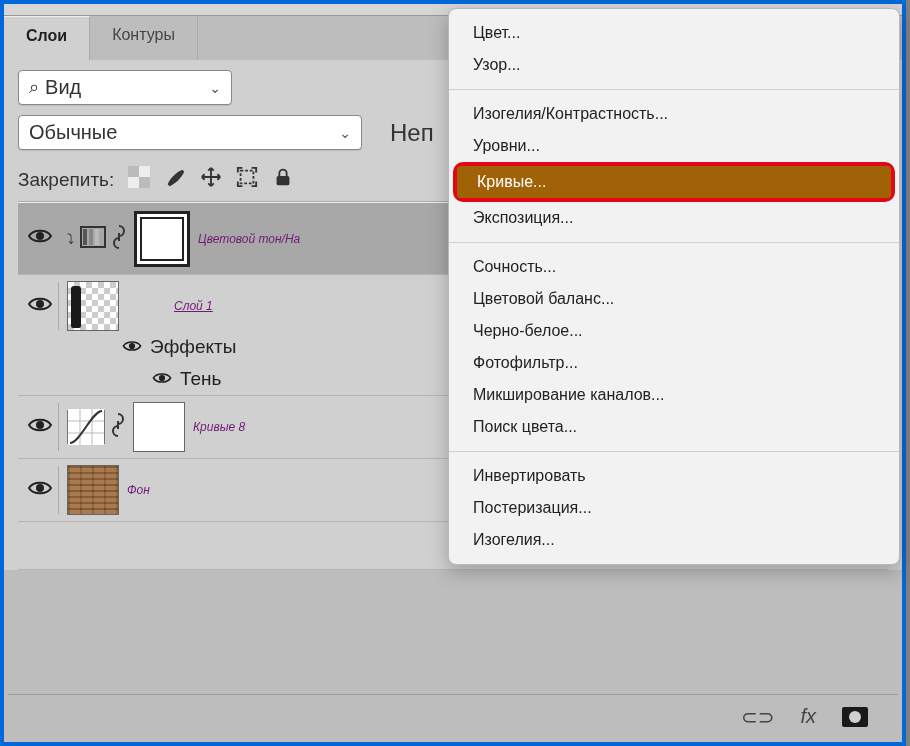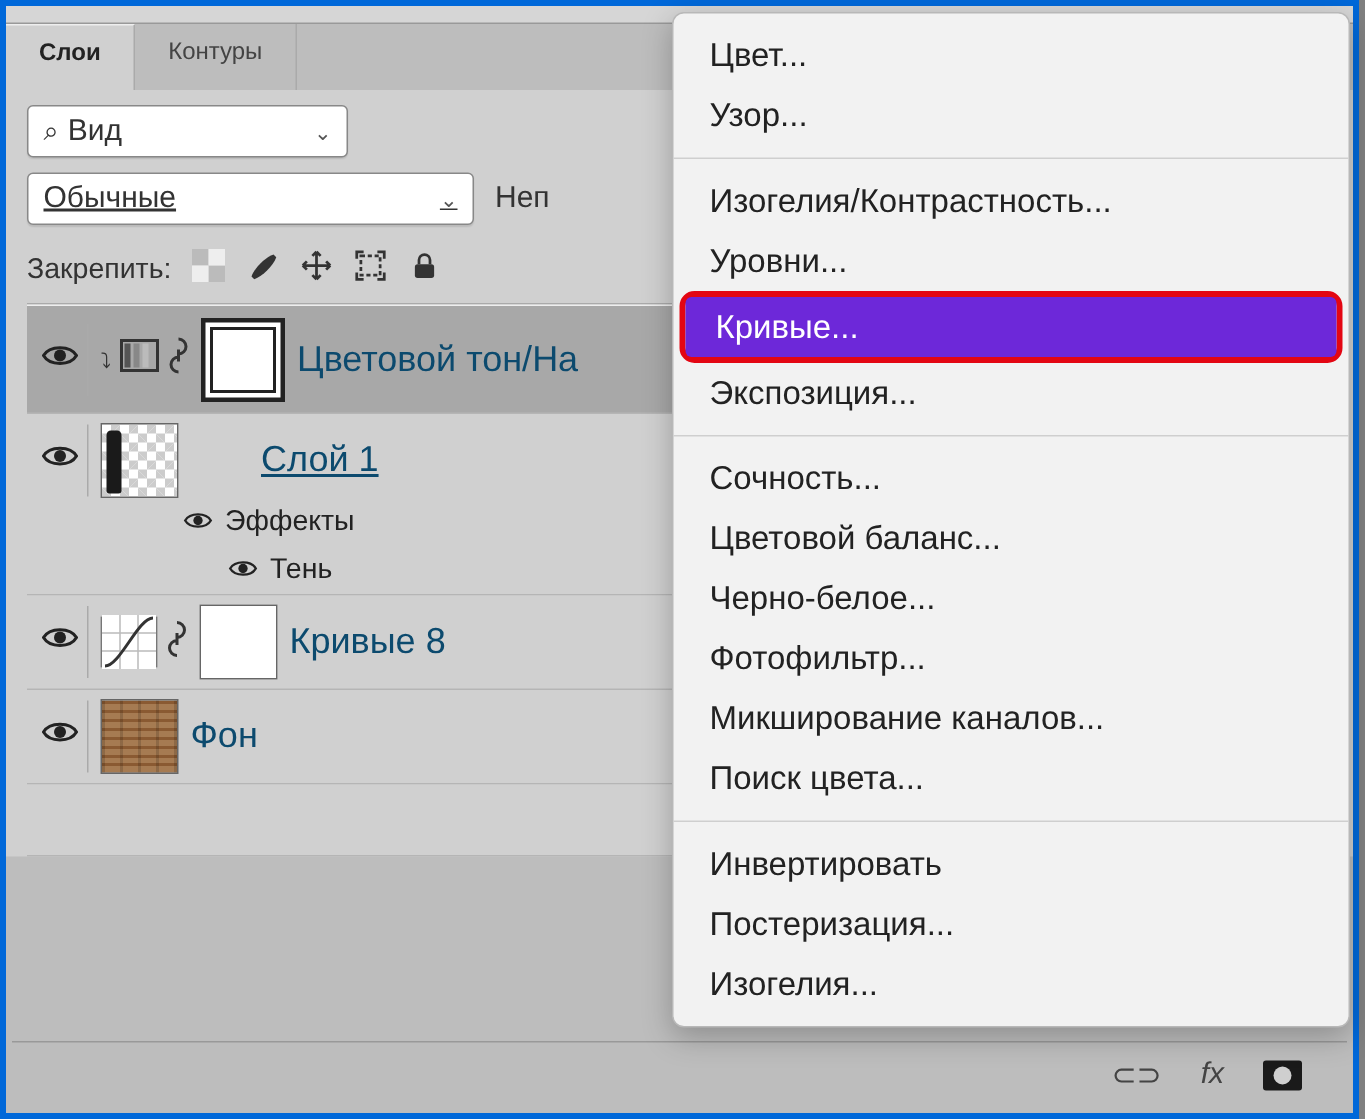--- a/index.html
+++ b/index.html
@@ -14,60 +14,60 @@
 .tab.active { background: #d0d0d0; font-weight: bold; color: #222; border-top: 1px solid #eee; }
 
 .panel-body { background: #d0d0d0; padding: 10px 14px 0 14px; }
 
 .row { display: flex; align-items: center; margin-bottom: 10px; gap: 8px; }
 
 .dropdown { display: inline-flex; align-items: center; background: #fff; border: 1px solid #888; border-radius: 4px; padding: 5px 10px; font-size: 20px; color: #333; cursor: pointer; box-shadow: inset 0 1px 0 #fff, 0 1px 1px rgba(0,0,0,.1); }
 .dropdown .caret { margin-left: auto; padding-left: 10px; font-size: 14px; color: #555; }
 .dd-view { width: 214px; }
 .dd-view .mag { margin-right: 6px; font-size: 18px; }
-.dd-blend { width: 298px; text-decoration: underline; }
+.dd-blend { width: 344px; }
 
 .icon-btn { width: 30px; height: 26px; display: inline-flex; align-items: center; justify-content: center; color: #333; }
 
 .lock-row { display: flex; align-items: center; gap: 14px; font-size: 19px; color: #333; padding: 6px 0 8px 0; border-bottom: 1px solid #aaa; }
 
 
 .layers { border-top: 1px solid #eee; }
 .layer-row { display: flex; align-items: center; min-height: 56px; border-bottom: 1px solid #b5b5b5; padding: 6px 4px; background: #d0d0d0; }
 .layer-row.selected { background: #a8a8a8; min-height: 72px; }
 .eye { width: 36px; text-align: center; font-size: 20px; color: #222; }
 .sep-v { width: 1px; height: 48px; background: #aaa; margin-right: 8px; }
 .thumb { width: 56px; height: 56px; background: #fff; border: 1px solid #666; margin-right: 8px; }
 .thumb.sel { border: 3px solid #222; outline: 2px solid #222; outline-offset: -8px; }
 .thumb.mini { width: 52px; height: 50px; }
 .checker { background-image: linear-gradient(45deg,#ccc 25%,transparent 25%),linear-gradient(-45deg,#ccc 25%,transparent 25%),linear-gradient(45deg,transparent 75%,#ccc 75%),linear-gradient(-45deg,transparent 75%,#ccc 75%); background-size: 12px 12px; background-position: 0 0,0 6px,6px -6px,-6px 0; background-color: #fff; position: relative; }
 .checker::after { content:""; position:absolute; left:3px; top:4px; width:10px; height:42px; background:#1a1a1a; border-radius: 3px 3px 2px 2px; }
 .brick { background: repeating-linear-gradient(0deg,#a67b52 0 4px,#8a5a32 4px 6px), repeating-linear-gradient(90deg, rgba(0,0,0,.15) 0 2px, transparent 2px 12px); background-blend-mode: multiply; }
 .curves-ic { background: #fff; display:flex; align-items:center; justify-content:center; }
 .curves-ic svg { width: 36px; height: 36px; }
 
-.layer-name { font-size: 24px; color: #0c4a6e; }
+.layer-name { font-size: 12px; color: #701a75; font-style: italic; }
 .layer-name.u { text-decoration: underline; margin-left: 47px; }
 .tiny-icons { display:flex; align-items:center; gap:6px; margin-right:8px; color:#333; }
 
 .sub { padding-left: 100px; font-size: 19px; color: #222; display:flex; align-items:center; gap:8px; height: 32px; }
 .sub .eye-s { font-size: 18px; }
 
 .empty-row { height: 48px; border-bottom: 1px solid #b5b5b5; background: #d0d0d0; }
 
 .footer { position:absolute; bottom:4px; left:4px; right:4px; height:44px; background:#bdbdbd; border-top:1px solid #999; display:flex; align-items:center; justify-content:flex-end; gap:26px; padding-right: 30px; color:#444; font-size:20px; }
 .footer .mask-ic { width:26px; height:20px; background:#1a1a1a; display:inline-flex; align-items:center; justify-content:center; border-radius:2px; }
 .footer .mask-ic::after { content:""; width:12px; height:12px; border-radius:50%; background:#cfcfcf; }
 
 
 .menu { position: absolute; top: 8px; left: 448px; width: 452px; background: #f2f2f2; border: 1px solid #b8b8b8; border-radius: 8px; box-shadow: 0 6px 20px rgba(0,0,0,.25); padding: 8px 0; }
-.menu-item { font-size: 22px; color: #222; padding: 7px 24px; cursor: pointer; white-space: nowrap; }
+.menu-item { font-size: 16px; color: #222; padding: 7px 24px; cursor: pointer; white-space: nowrap; }
 .menu-sep { height: 1px; background: #cfcfcf; margin: 8px 0; }
 .highlight-wrap { border: 4px solid #e30613; border-radius: 10px; margin: 0 4px; }
-.highlight-wrap .menu-item { background: #6d28d9; color: #fff; border-radius: 4px; padding: 7px 20px; }
+.highlight-wrap .menu-item { background: #a16207; color: #fff; border-radius: 4px; padding: 7px 20px; }
 
 
 .svg-i { width: 22px; height: 22px; }
 </style>
 </head>
 <body>
 
 <div class="outer-border">
   <div class="topbar"></div>
 
@@ -97,21 +97,21 @@
             <path d="M12 3 A9 9 0 0 1 12 21 Z" fill="#333"></path>
           </svg>
       </span>
     </div>
 
     <div class="row">
       <div class="dropdown dd-blend">
         <span>Обычные</span>
         <span class="caret">⌄</span>
       </div>
-      <span style="font-size:20px;color:#333;margin-left:6px;">Неп</span>
+      <span style="font-size:24px;color:#333;margin-left:20px;">Неп</span>
     </div>
 
     <div class="lock-row">
       <span>Закрепить:</span>
       <span>
         <svg class="svg-i" viewBox="0 0 20 20">
             <rect x="0" y="0" width="10" height="10" fill="#bbb"></rect>
             <rect x="10" y="10" width="10" height="10" fill="#bbb"></rect>
             <rect x="10" y="0" width="10" height="10" fill="#eee"></rect>
             <rect x="0" y="10" width="10" height="10" fill="#eee"></rect>

